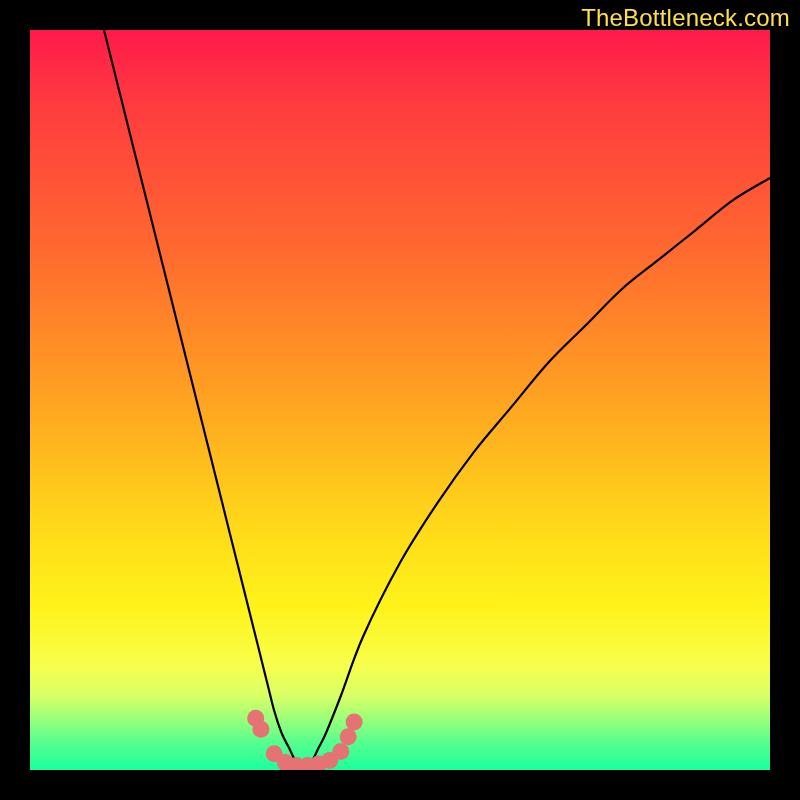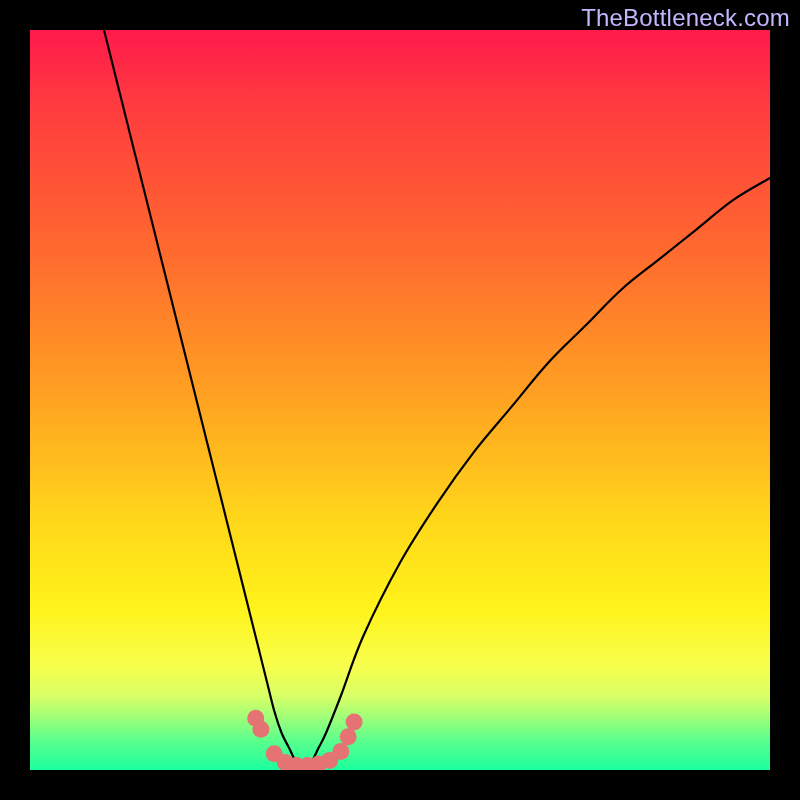--- a/index.html
+++ b/index.html
@@ -44,21 +44,21 @@
     position: absolute;
     left: 0;
     top: 0;
     width: 740px;
     height: 740px;
   }
   .watermark {
     position: absolute;
     top: 4px;
     right: 10px;
-    color: #c4b5fd;
+    color: #fde047;
     font-size: 24px;
     font-weight: 500;
     font-family: Arial, Helvetica, sans-serif;
     letter-spacing: 0.2px;
   }
 </style>
 </head>
 <body>
 
 <div class="frame">

